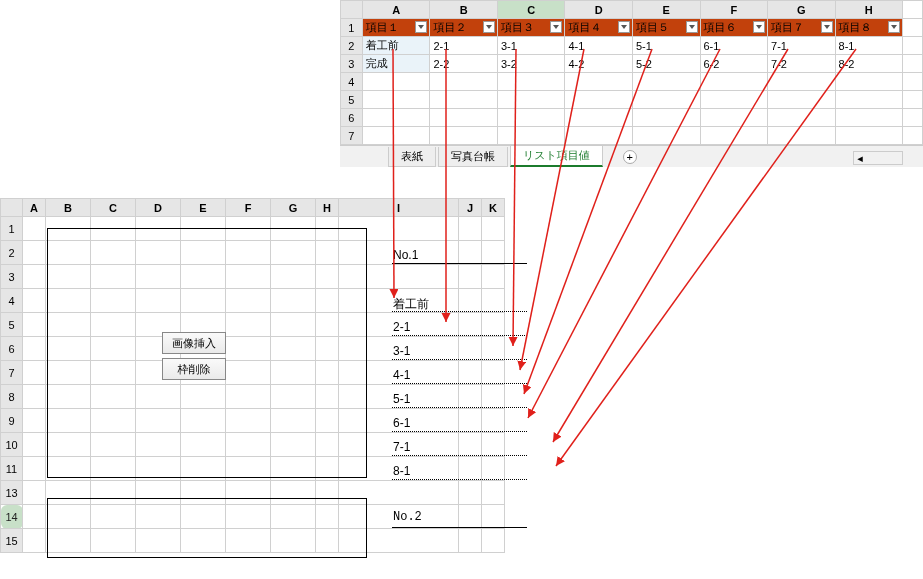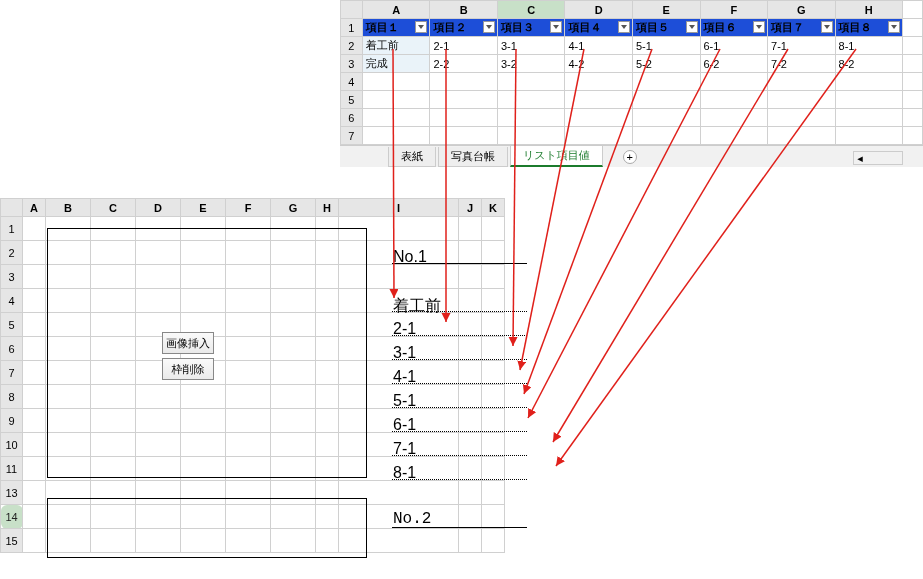--- a/index.html
+++ b/index.html
@@ -49,22 +49,22 @@
       background: #e6e6e6;
       text-align: center;
     }
     .sheet .col-head.sel {
       background: #c8e0c8;
     }
     .upper-sheet .sheet .col-head { width: 68px; }
     .upper-sheet .sheet th.col-end { width: 20px; }
 
     .hdr-cell {
-      background: #1d4ed8;
-      font-weight: bold;
+      background: #c2410c;
+      font-weight: normal;
     }
     .filter-btn {
       position: absolute;
       right: 2px;
       top: 2px;
       width: 12px;
       height: 12px;
       border: 1px solid #999;
       background: #fff;
       display: flex;
@@ -144,21 +144,21 @@
     .lower-sheet .sheet td { height: 24px; }
     .lower-sheet .sheet .row-head.sel { background: #c8e0c8; color: #222; border-radius: 6px; }
 
     
     .image-box {
       position: absolute;
       border: 1px solid #000;
     }
     .btn {
       position: absolute;
-      width: 52px;
+      width: 64px;
       height: 22px;
       border: 1px solid #888;
       background: linear-gradient(#fafafa,#eaeaea);
       text-align: center;
       line-height: 20px;
       font-size: 11px;
     }
     .img-btn1 { left: 162px; top: 332px; }
     .img-btn2 { left: 162px; top: 358px; }
 
@@ -168,21 +168,21 @@
       border-bottom: 1px solid #000;
       height: 0;
     }
     .dotted {
       position: absolute;
       border-bottom: 1px dotted #000;
       height: 0;
     }
     .entry-text {
       position: absolute;
-      font-size: 16px;
+      font-size: 12px;
     }
 
     
     .arrows {
       position: absolute;
       inset: 0;
       pointer-events: none;
     }
   </style>
 </head>

